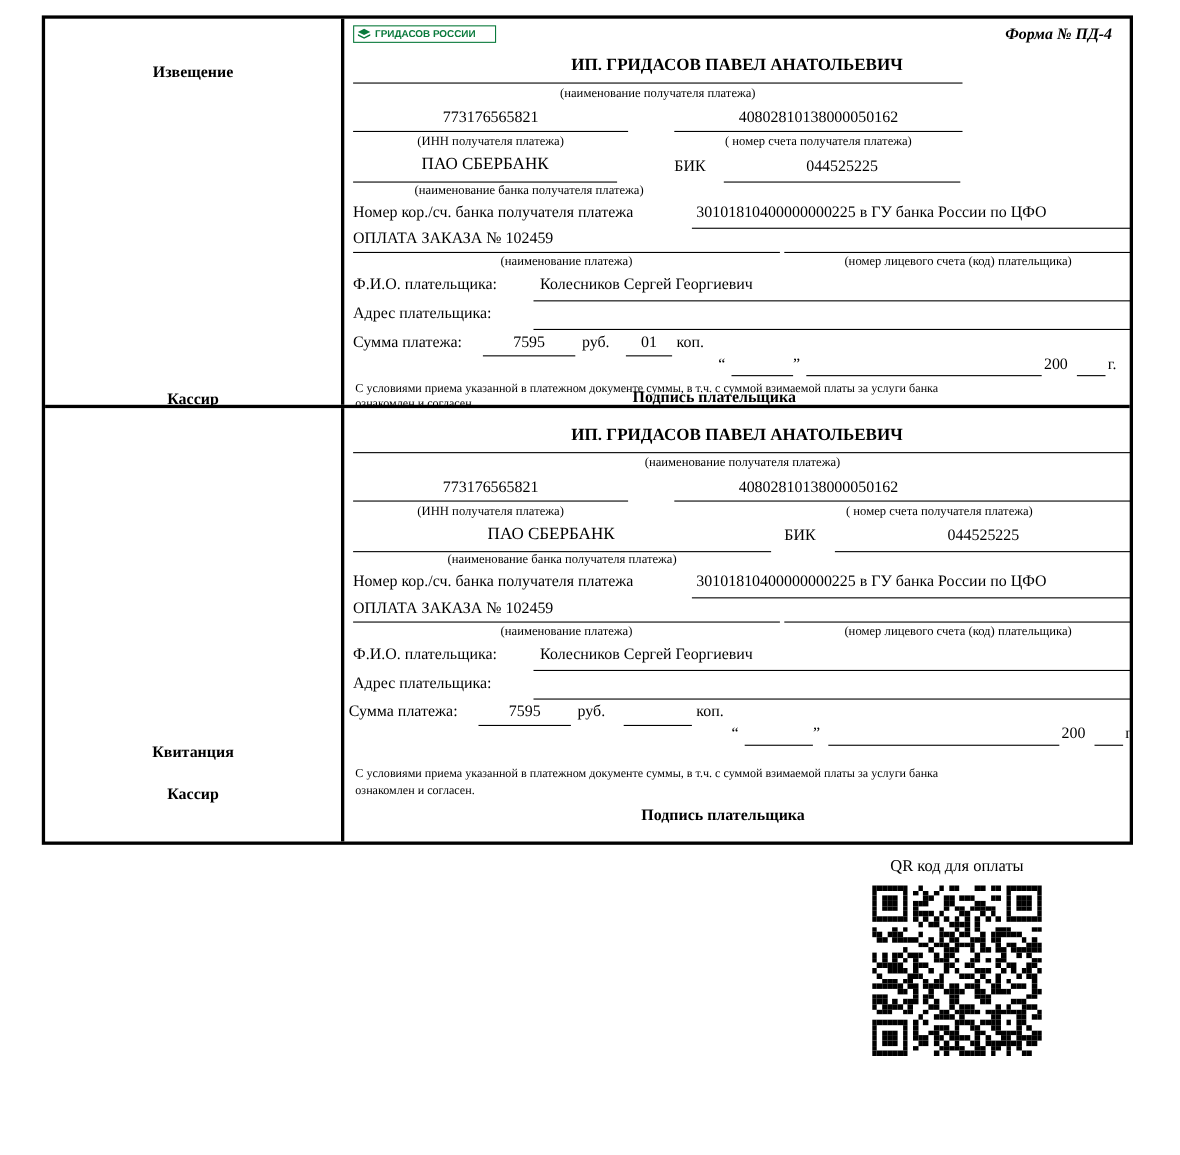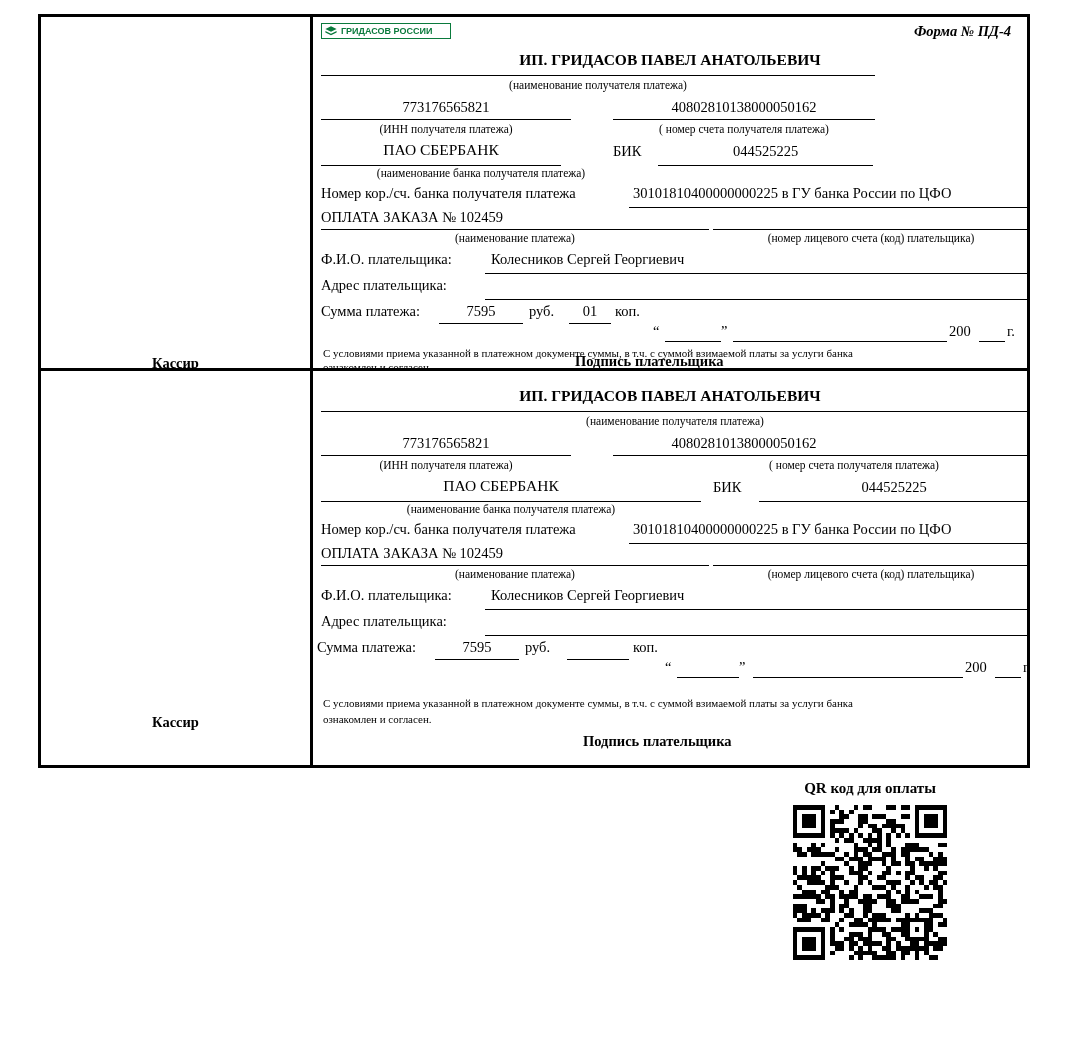--- a/index.html
+++ b/index.html
@@ -129,21 +129,20 @@
     font-size: 11px;
     line-height: 1.25;
   }
   
   .qr-wrap {
     position: absolute;
     left: 770px;
     top: 780px;
     width: 200px;
     text-align: center;
-    font-weight: bold;
   }
   .qr-caption {
     font-size: 15px;
     font-family: "Liberation Serif", serif;
     margin-bottom: 8px;
   }
   .qr {
     width: 155px;
     height: 155px;
     margin: 0 auto;
@@ -157,20 +156,21 @@
 </style>
 </head>
 <body>
 
 <div class="page">
 
   <div class="form-box">
 
     <div class="half top">
       <div class="left-col">
+        <div class="left-label" style="top:41px;">Извещение</div>
         <div class="left-label" style="top:338px;">Кассир</div>
       </div>
       <div class="right-col">
 
         <div class="sber-logo">
           <span class="mark">
             <svg width="16" height="12" viewBox="0 0 16 12">
               <path d="M8 1.2 L13.6 4 L8 6.8 L2.4 4 Z" fill="#0a7a3c"></path>
               <path d="M2.4 6 L8 8.8 L13.6 6 L13.6 7.4 L8 10.2 L2.4 7.4 Z" fill="#0a7a3c"></path>
             </svg>
@@ -236,20 +236,21 @@
 
         <div class="r fine" style="left:10px;top:330px;width:660px;">С условиями приема указанной в платежном документе суммы, в т.ч. с суммой взимаемой платы за услуги банка</div>
         <div class="r fine" style="left:10px;top:344px;">ознакомлен и согласен.</div>
         <div class="r md bold" style="left:262px;top:336px;">Подпись плательщика</div>
 
       </div>
     </div>
 
     <div class="half bottom">
       <div class="left-col">
+        <div class="left-label" style="top:305px;">Квитанция</div>
         <div class="left-label" style="top:343px;">Кассир</div>
       </div>
       <div class="right-col">
 
         <div class="r center bold lg" style="left:0;top:16px;width:100%;">ИП. ГРИДАСОВ ПАВЕЛ АНАТОЛЬЕВИЧ</div>
         <div class="hr-full" style="left:8px;top:40px;width:708px;"></div>
         <div class="r center sm" style="left:8px;top:44px;width:708px;">(наименование получателя платежа)</div>
 
         <div class="r center md" style="left:8px;top:64px;width:250px;">773176565821</div>
         <div class="hr-full" style="left:8px;top:84px;width:250px;"></div>

